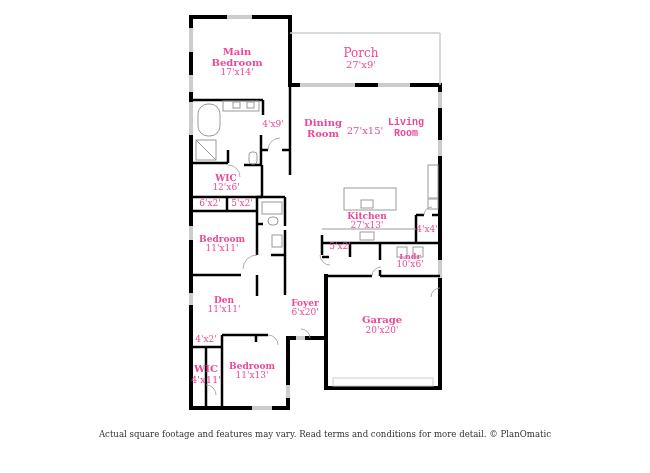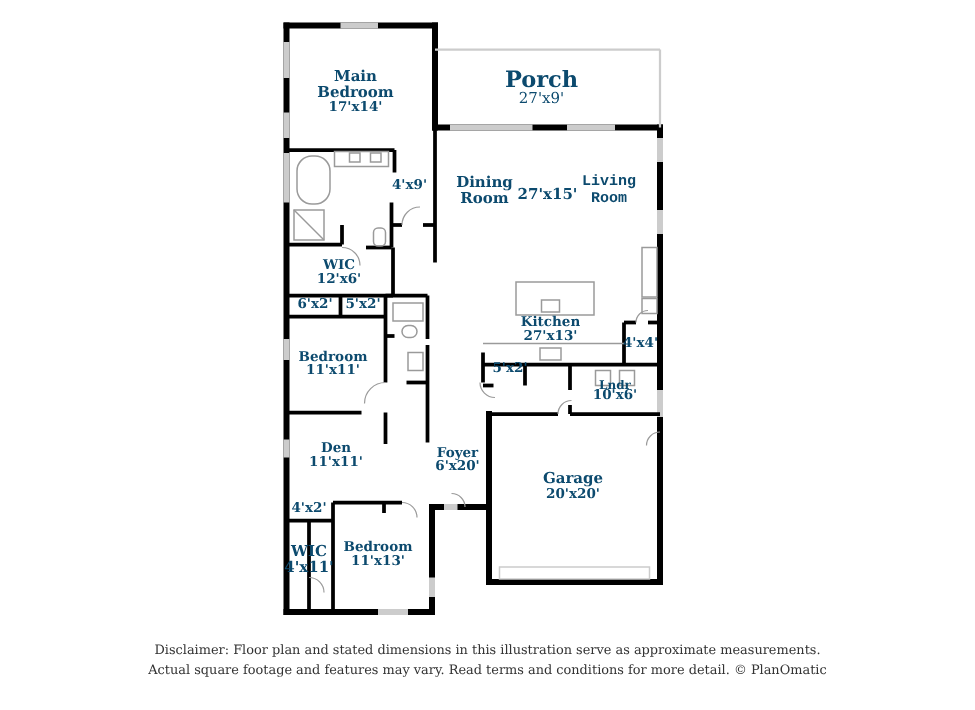--- a/index.html
+++ b/index.html
@@ -1,20 +1,20 @@
 <!DOCTYPE html>
 <html><head>
 <meta charset="utf-8">
 <style>
   html, body { margin:0; padding:0; background:#ffffff; }
   body { width:650px; height:473px; position:relative; overflow:hidden; font-family:"DejaVu Serif","Liberation Serif",serif; }
   .plan { position:absolute; left:0; top:0; width:650px; height:473px; }
-  .lbl { position:absolute; text-align:center; font-family:"DejaVu Serif","Liberation Serif",serif; font-weight:bold; color:#0c4a6e; line-height:1.05; white-space:nowrap; transform:translate(-50%,-50%); }
+  .lbl { position:absolute; text-align:center; font-family:"DejaVu Serif","Liberation Serif",serif; font-weight:bold; color:#ec4899; line-height:1.05; white-space:nowrap; transform:translate(-50%,-50%); }
   .lbl .n { font-size:10px; display:block; }
-  .lbl .d { font-size:9px; display:block; font-weight:bold; }
+  .lbl .d { font-size:9px; display:block; font-weight:normal; }
   .small { font-size:8px; font-weight:normal; }
   .disclaimer { position:absolute; left:0; width:650px; top:428px; text-align:center; font-family:"DejaVu Serif","Liberation Serif",serif; font-size:8.6px; color:#333; line-height:13px; }
   .disclaimer span { display:block; }
 </style>
 </head>
 <body>
 
 <svg class="plan" width="650" height="473" viewBox="0 0 650 473">
   <g stroke="#000" stroke-width="4" fill="none" stroke-linecap="square">
 
@@ -137,21 +137,21 @@
     <path d="M440,288 A9,9 0 0 0 431,297"></path>
   </g>
 </svg>
 
 <div class="lbl" style="left:237px;top:62px;">
   <span class="n">Main</span>
   <span class="n">Bedroom</span>
   <span class="d">17'x14'</span>
 </div>
 <div class="lbl" style="left:361px;top:59px;">
-  <span class="n small" style="font-weight:bold;font-size:15px;">Porch</span>
+  <span class="n small" style="font-weight:normal;font-size:12px;">Porch</span>
   <span class="d small" style="font-weight:normal;font-size:10px;">27'x9'</span>
 </div>
 <div class="lbl" style="left:323px;top:128px;">
   <span class="n">Dining</span>
   <span class="n">Room</span>
 </div>
 <div class="lbl" style="left:365px;top:131px;">
   <span class="d" style="font-size:10px;">27'x15'</span>
 </div>
 <div class="lbl" style="left:406px;top:128px;font-family:Liberation Mono, monospace;">
@@ -207,15 +207,14 @@
 <div class="lbl" style="left:206px;top:374px;">
   <span class="n small" style="font-weight:bold;">WIC</span>
   <span class="d small" style="font-size:10px;">4'x11'</span>
 </div>
 <div class="lbl" style="left:252px;top:371px;">
   <span class="n" style="font-size:9px;">Bedroom</span>
   <span class="d small">11'x13'</span>
 </div>
 
 <div class="disclaimer">
-  <span>Disclaimer: Floor plan and stated dimensions in this illustration serve as approximate measurements.</span>
   <span>Actual square footage and features may vary. Read terms and conditions for more detail. © PlanOmatic</span>
 </div>
 
 </body></html>

